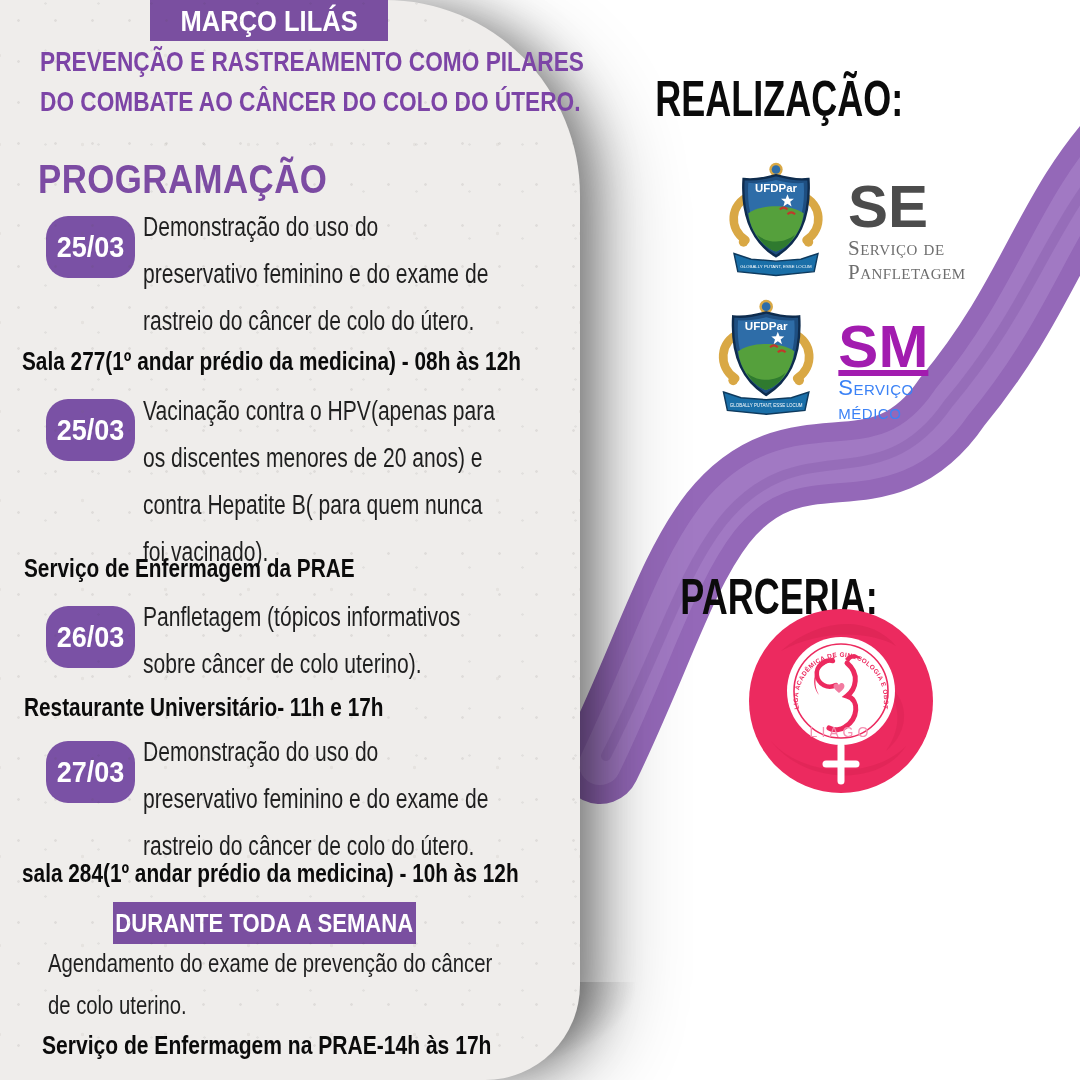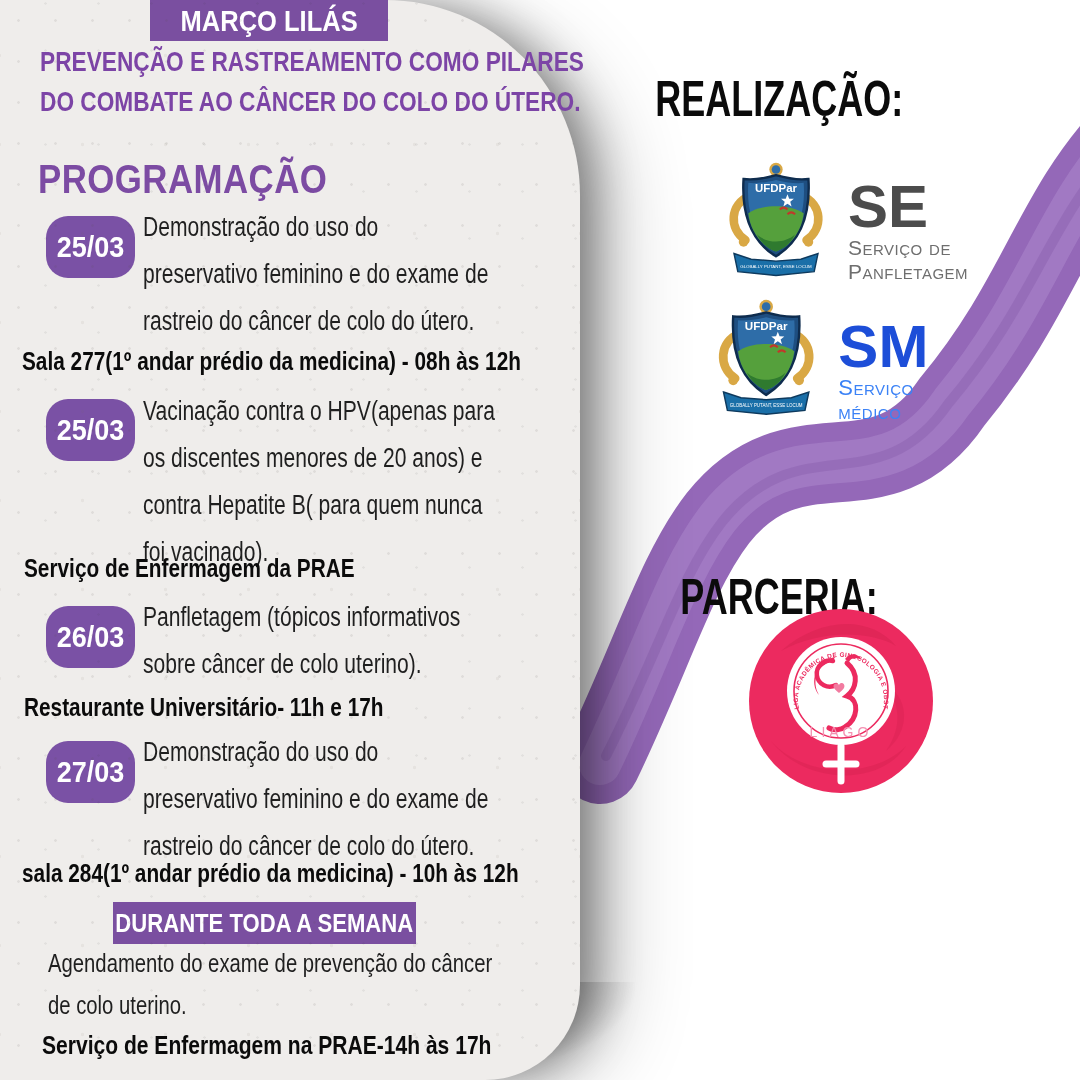--- a/index.html
+++ b/index.html
@@ -73,23 +73,23 @@
     color:#0b0b0b;font-weight:900;font-size:50px;letter-spacing:0;
   }
   .heading-realizacao{top:70px;}
   .heading-parceria{top:520px;margin-top:48px;}
   .org-row{position:absolute;display:flex;align-items:flex-end;}
   .org-row-se{left:138px;top:158px;}
   .org-row-sm{left:128px;top:294px;}
   .org-text{margin-left:14px;}
   .org-abbr{font-size:60px;font-weight:bold;line-height:58px;}
   .abbr-se{color:#4c4c4c;}
-  .abbr-sm{color:#1d4ed8;}
+  .abbr-sm{color:#a21caf;text-decoration:underline;}
   .org-name{font-variant:small-caps;font-size:21px;letter-spacing:.5px;line-height:24px;}
-  .name-se{color:#6e6e6e;}
+  .name-se{color:#6e6e6e;font-family:Liberation Serif, serif;}
   .name-sm{color:#3b82f6;font-size:22px;}
   .liago-wrap{position:absolute;left:168px;top:608px;width:186px;height:186px;}
 </style>
 </head>
 <body>
 
 <svg id="brush" width="1080" height="1080" viewBox="0 0 1080 1080">
   <path d="M1128,132 C1052,212 1040,296 952,402 C880,508 798,418 718,518 C676,572 652,656 600,764" fill="none" stroke="#9468b8" stroke-width="80" stroke-linecap="round"></path>
   <path d="M1128,132 C1052,212 1040,296 952,402 C880,508 798,418 718,518 C676,572 652,656 600,764" fill="none" stroke="#b28dd1" stroke-width="42" stroke-linecap="round" opacity="0.45"></path>
   <path d="M1120,146 C1048,222 1036,300 948,404 C878,506 800,424 722,522 C680,576 658,654 606,756" fill="none" stroke="#7e54a3" stroke-width="10" stroke-linecap="round" opacity="0.30"></path>

